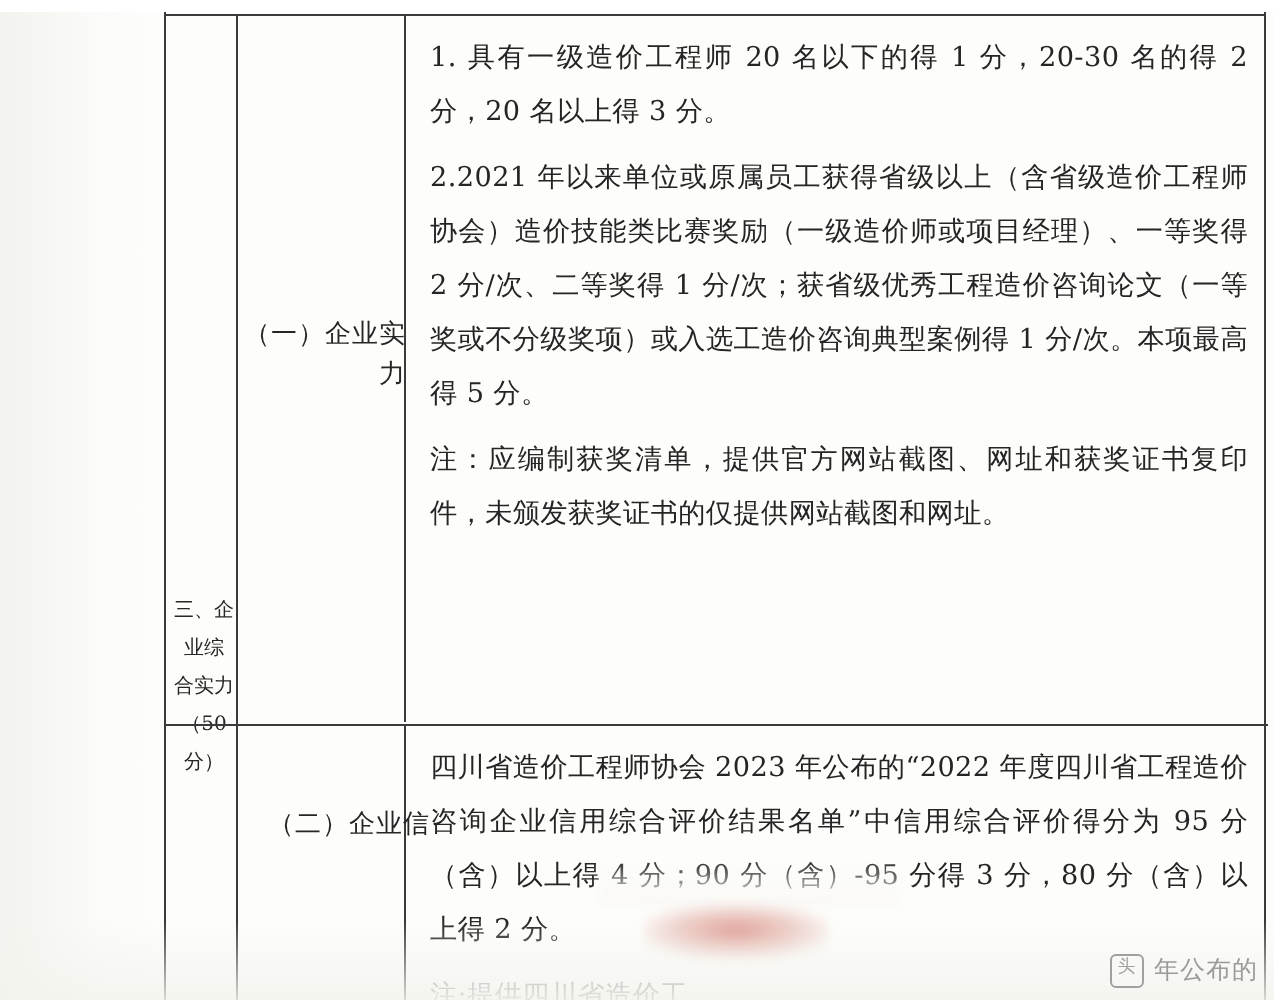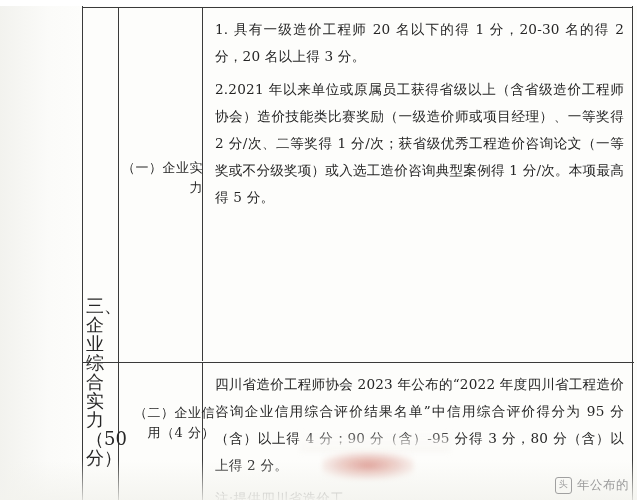--- a/index.html
+++ b/index.html
@@ -74,24 +74,24 @@
     width: 36px;
     height: 492px;
     border-right: 1.6px solid #3a3a3a;
     box-sizing: border-box;
   }
   .cat-text-block {
     position: absolute;
     left: 3px;
     top: 288px;
     width: 32px;
-    font-size: 18px;
+    font-size: 10px;
     line-height: 19px;
     color: #262626;
-    text-align: left;
+    text-align: center;
   }
 
   .sub-col {
     position: absolute;
     left: 36px;
     width: 84px;
     box-sizing: border-box;
     border-right: 1.6px solid #3a3a3a;
   }
   .sub-label {
@@ -236,29 +236,29 @@
       <div class="sub-col" style="top:0; height:353px;">
         <div class="sub-center-1">
           <div class="sub-label">（一）企业实</div>
           <div class="sub-label">力</div>
         </div>
       </div>
       <div class="content-col" style="top:0; height:353px;">
         <div class="content-inner">
           <p class="para">1. 具有一级造价工程师 20 名以下的得 1 分，20-30 名的得 2 分，20 名以上得 3 分。</p>
           <p class="para">2.2021 年以来单位或原属员工获得省级以上（含省级造价工程师协会）造价技能类比赛奖励（一级造价师或项目经理）、一等奖得 2 分/次、二等奖得 1 分/次；获省级优秀工程造价咨询论文（一等奖或不分级奖项）或入选工造价咨询典型案例得 1 分/次。本项最高得 5 分。</p>
+          <p class="para">注：应编制获奖清单，提供官方网站截图、网址和获奖证书复印件，未颁发获奖证书的仅提供网站截图和网址。</p>
         </div>
       </div>
     </div>
 
     <div class="sec-2">
       <div class="sub-col" style="top:0; height:137px;">
         <div class="sub-center-2">
           <div class="sub-label">（二）企业信</div>
-          <div class="sub-label">用（4 分）</div>
         </div>
       </div>
       <div class="content-col" style="top:0; height:137px;">
         <div class="content-inner">
           <p class="para">四川省造价工程师协会 2023 年公布的“2022 年度四川省工程造价咨询企业信用综合评价结果名单”中信用综合评价得分为 95 分（含）以上得 4 分；90 分（含）-95 分得 3 分，80 分（含）以上得 2 分。</p>
           <p class="para faded">注:提供四川省造价工</p>
         </div>
       </div>
     </div>
 

